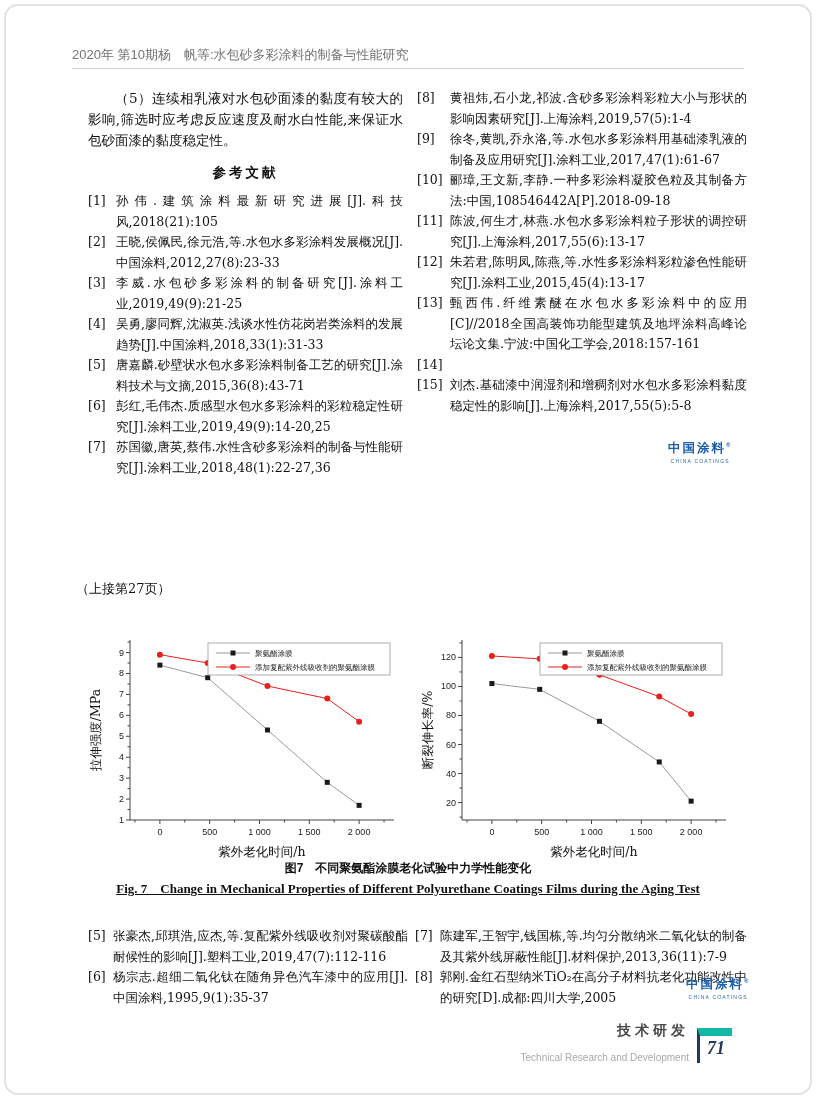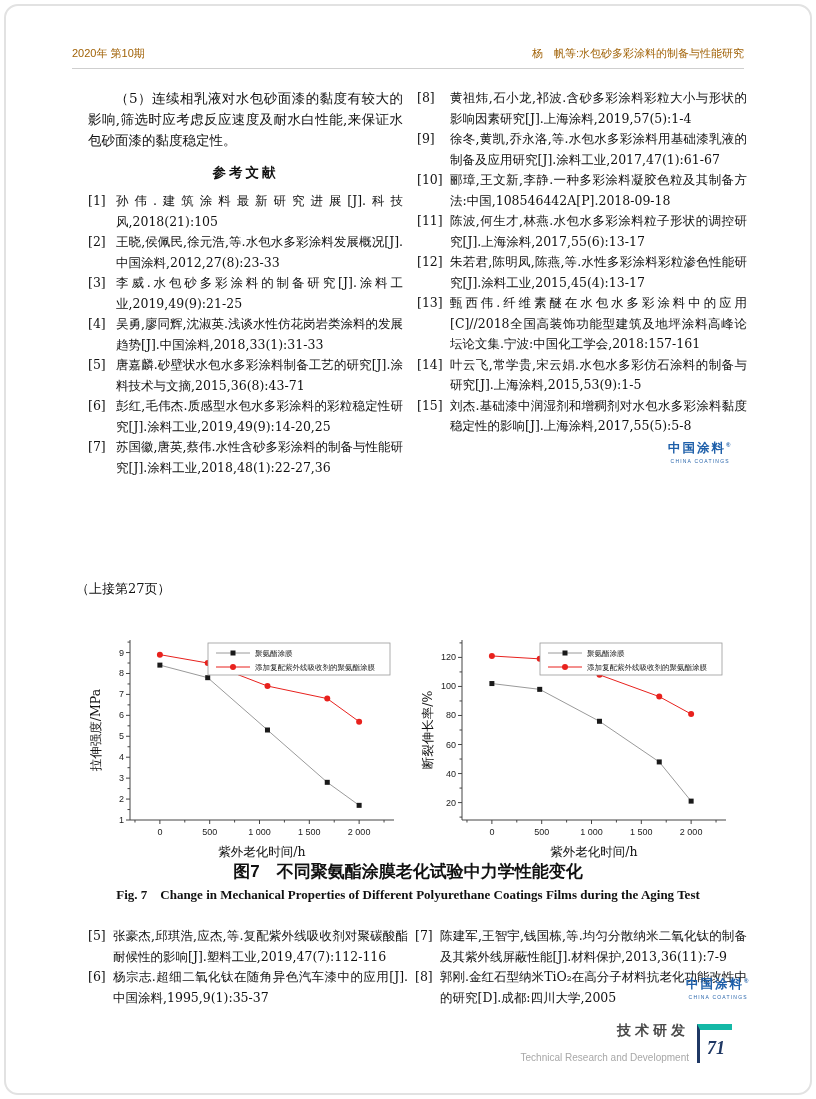--- a/index.html
+++ b/index.html
@@ -1,22 +1,22 @@
 <!DOCTYPE html>
 <html><head>
 <meta charset="utf-8">
 <style>
   * { margin:0; padding:0; box-sizing:border-box; }
   html,body { width:816px; height:1099px; background:#ffffff; }
   body { position:relative; font-family:"DejaVu Serif", serif; color:#111; overflow:hidden; }
   .page-frame { position:absolute; inset:4px; border:2px solid #e2e2e2; border-radius:14px; pointer-events:none; }
 
   
-  .header { position:absolute; left:72px; right:72px; top:46px; display:flex; justify-content:space-between;
-            font-family:"Liberation Sans", sans-serif; font-size:11px; color:#a16207; }
+  .header { position:absolute; left:72px; right:72px; top:46px; display:flex; justify-content:flex-start;
+            font-family:"Liberation Sans", sans-serif; font-size:13px; color:#737373; }
   .header-rule { position:absolute; left:72px; right:72px; top:68px; border-bottom:1px solid #cfcfcf; }
 
   
   .col-left  { position:absolute; left:88px;  top:88px; width:315px; }
   .col-right { position:absolute; left:417px; top:88px; width:330px; }
 
   .para { font-size:13.5px; line-height:21px; text-align:justify; }
   .para.indent { text-indent:2em; }
 
   .refs-title { text-align:center; font-family:"Liberation Sans", sans-serif; font-weight:bold;
@@ -28,41 +28,41 @@
   .ref-text { flex:1; text-align:justify; }
 
   .note { position:absolute; left:76px; top:580px; font-size:13px; }
 
   
   .chart { position:absolute; top:632px; width:316px; height:230px; }
   .chart-left  { left:88px; }
   .chart-right { left:420px; }
 
   .caption { position:absolute; left:0; right:0; top:860px; text-align:center; }
-  .caption-zh { font-family:"Liberation Sans", sans-serif; font-weight:bold; font-size:17px; }
-  .caption-en { font-family:"Liberation Serif", serif; font-weight:bold; font-size:13px; margin-top:3px; }
+  .caption-zh { font-family:"Liberation Sans", sans-serif; font-weight:bold; font-size:12px; }
+  .caption-en { font-family:"Liberation Serif", serif; font-weight:bold; font-size:13px; margin-top:3px;text-decoration:underline; }
 
   .bottom-left  { position:absolute; left:88px;  top:926px; width:320px; }
   .bottom-right { position:absolute; left:415px; top:926px; width:332px; }
   .bottom-left .ref-num, .bottom-right .ref-num { flex:0 0 25px; }
 
   
   .logo { position:absolute; text-align:center; color:#1e5fa9; font-family:"Liberation Sans", sans-serif; }
   .logo-1 { left:668px; top:440px; }
   .logo-2 { left:686px; top:976px; }
   .logo-zh { font-size:12.5px; font-weight:bold; letter-spacing:2px; }
   .logo-zh sup { font-size:6px; }
   .logo-en { font-size:5px; letter-spacing:1.2px; margin-top:1px; color:#2a66ab; }
 
   
   .footer { position:absolute; right:84px; bottom:36px; display:flex; align-items:flex-end; }
   .footer-titles { text-align:right; margin-right:8px; padding-top:3px; }
   .footer-zh { font-family:"Liberation Sans", sans-serif; font-weight:bold; font-size:14px; color:#4a4a4a; letter-spacing:4px; }
   .footer-en { font-family:"Liberation Sans", sans-serif; font-size:10px; color:#a8a8a8; margin-top:12px; }
-  .page-box { border-left:3px solid #1f3864; border-top:6px solid #14b8a6; padding:8px 7px 4px 7px;margin-top:20px; }
+  .page-box { border-left:3px solid #1f3864; border-top:8px solid #14b8a6; padding:2px 7px 4px 7px;margin-top:20px; }
   .page-num { font-family:"Liberation Serif", serif; font-style:italic; font-weight:bold; font-size:18px; color:#1f3864; }
 </style>
 </head>
 <body>
 
 <div class="page-frame"></div>
 
 <div class="header">
   <span>2020年  第10期</span>
   <span>杨　帆等:水包砂多彩涂料的制备与性能研究</span>
@@ -139,21 +139,20 @@
         <span class="ref-text">朱若君,陈明凤,陈燕,等.水性多彩涂料彩粒渗色性能研究[J].涂料工业,2015,45(4):13-17</span>
       </div>
 
       <div class="ref-item">
         <span class="ref-num">[13]</span>
         <span class="ref-text">甄西伟.纤维素醚在水包水多彩涂料中的应用[C]//2018全国高装饰功能型建筑及地坪涂料高峰论坛论文集.宁波:中国化工学会,2018:157-161</span>
       </div>
 
       <div class="ref-item">
         <span class="ref-num">[14]</span>
-        <span class="ref-text">叶云飞,常学贵,宋云娟.水包水多彩仿石涂料的制备与研究[J].上海涂料,2015,53(9):1-5</span>
       </div>
 
       <div class="ref-item">
         <span class="ref-num">[15]</span>
         <span class="ref-text">刘杰.基础漆中润湿剂和增稠剂对水包水多彩涂料黏度稳定性的影响[J].上海涂料,2017,55(5):5-8</span>
       </div>
     </div>
 </div>
 
 <div class="logo logo-1">

